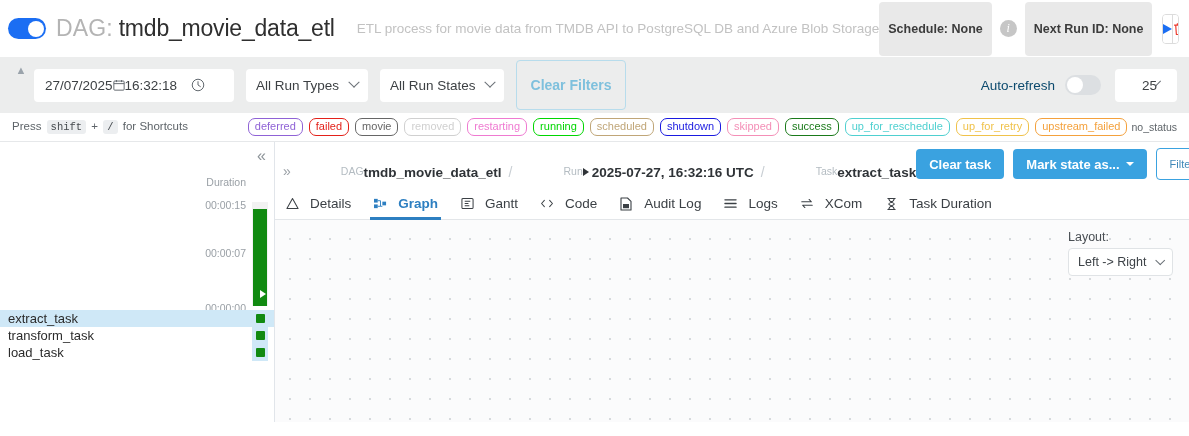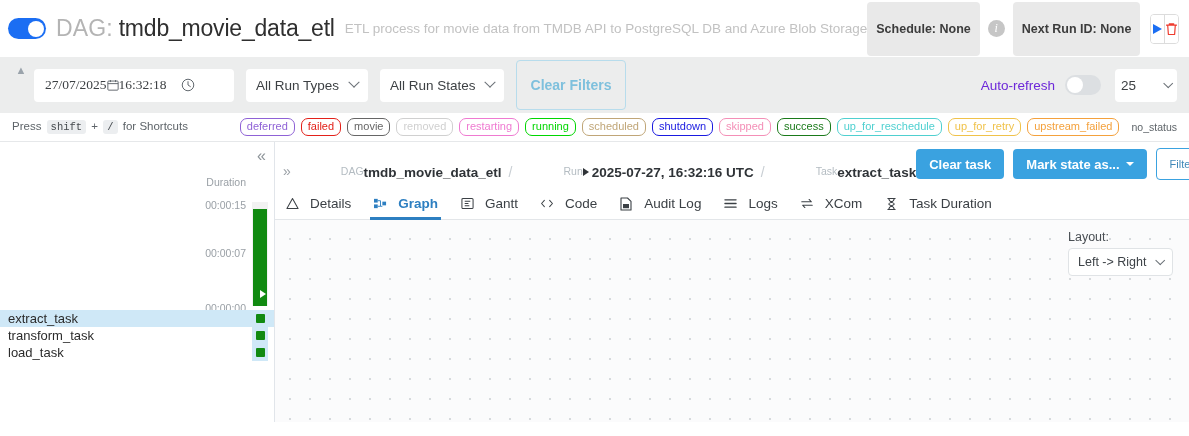--- a/index.html
+++ b/index.html
@@ -46,21 +46,21 @@
   .dag-id {
     font-size: 23px;
     color: #2f2f2f;
     font-weight: 400;
     margin-left: 6px;
     letter-spacing: -.2px;
   }
   .dag-desc {
     font-size: 13.5px;
     color: #c2c2c2;
-    margin-left: 10px;
+    margin-left: 22px;
     white-space: nowrap;
   }
   .hdr-spacer { flex: 1 1 auto; }
   .pill-static {
     background: #e9e9e9;
     border-radius: 4px;
     font-size: 12.5px;
     font-weight: bold;
     color: #3c3c3c;
     padding: 20px 9px;
@@ -126,21 +126,21 @@
     height: 33px;
     display: flex;
     align-items: center;
     font-size: 13.5px;
     color: #3d4144;
     margin-right: 12px;
     padding: 0 10px;
     cursor: pointer;
     white-space: nowrap;
   }
-  .ctrl.datetime { padding: 0 11px; gap: 0; min-width: 200px; font-family: Liberation Serif, serif; }
+  .ctrl.datetime { padding: 0 11px; gap: 0; min-width: 200px; }
   .ctrl.select { min-width: 122px; justify-content: space-between; gap: 10px; }
   .chev {
     display: inline-block;
     width: 8px; height: 8px;
     border-right: 1.6px solid #6b7177;
     border-bottom: 1.6px solid #6b7177;
     transform: rotate(45deg) translate(-2px,-2px);
     flex: 0 0 auto;
   }
   .clear-filters {
@@ -152,51 +152,51 @@
     font-weight: bold;
     height: 50px;
     padding: 0 14px;
     display: flex; align-items: center;
     cursor: pointer;
   }
   .autorefresh-wrap {
     display: flex; align-items: center; gap: 10px;
     margin-left: auto;
   }
-  .autorefresh-label { font-size: 13.5px; color: #6d28d9; }
+  .autorefresh-label { font-size: 13.5px; color: #0c4a6e; }
   .toggle-off {
     width: 36px; height: 20px;
     border-radius: 10px;
     background: #dcdfe2;
     position: relative;
     cursor: pointer;
   }
   .toggle-off::after {
     content:"";
     position: absolute; top: 2px; left: 2px;
     width: 16px; height: 16px; border-radius: 50%;
     background:#fff;
   }
   .count-select {
     background:#fff; border-radius:4px;
     height: 33px; width: 62px;
     display:flex; align-items:center; justify-content:space-between;
-    padding: 0 6px; font-size: 13.5px; color:#3d4144;
+    padding: 0 27px; font-size: 13.5px; color:#3d4144;
     margin-left: 14px;
     cursor: pointer;
   }
 
   
   .legend-row {
     height: 28px;
     display: flex;
     align-items: center;
     padding: 0 8px 0 12px;
     background: #fff;
-    gap: 8px;
+    gap: 0;
   }
   .shortcut-text { font-size: 11.5px; color: #5e6469; white-space: nowrap; }
   .kbd {
     display: inline-block;
     background: #eceef0;
     border-radius: 3px;
     padding: 1px 4px;
     font-family: "Liberation Mono", monospace;
     font-size: 10.5px;
     color: #44494d;

